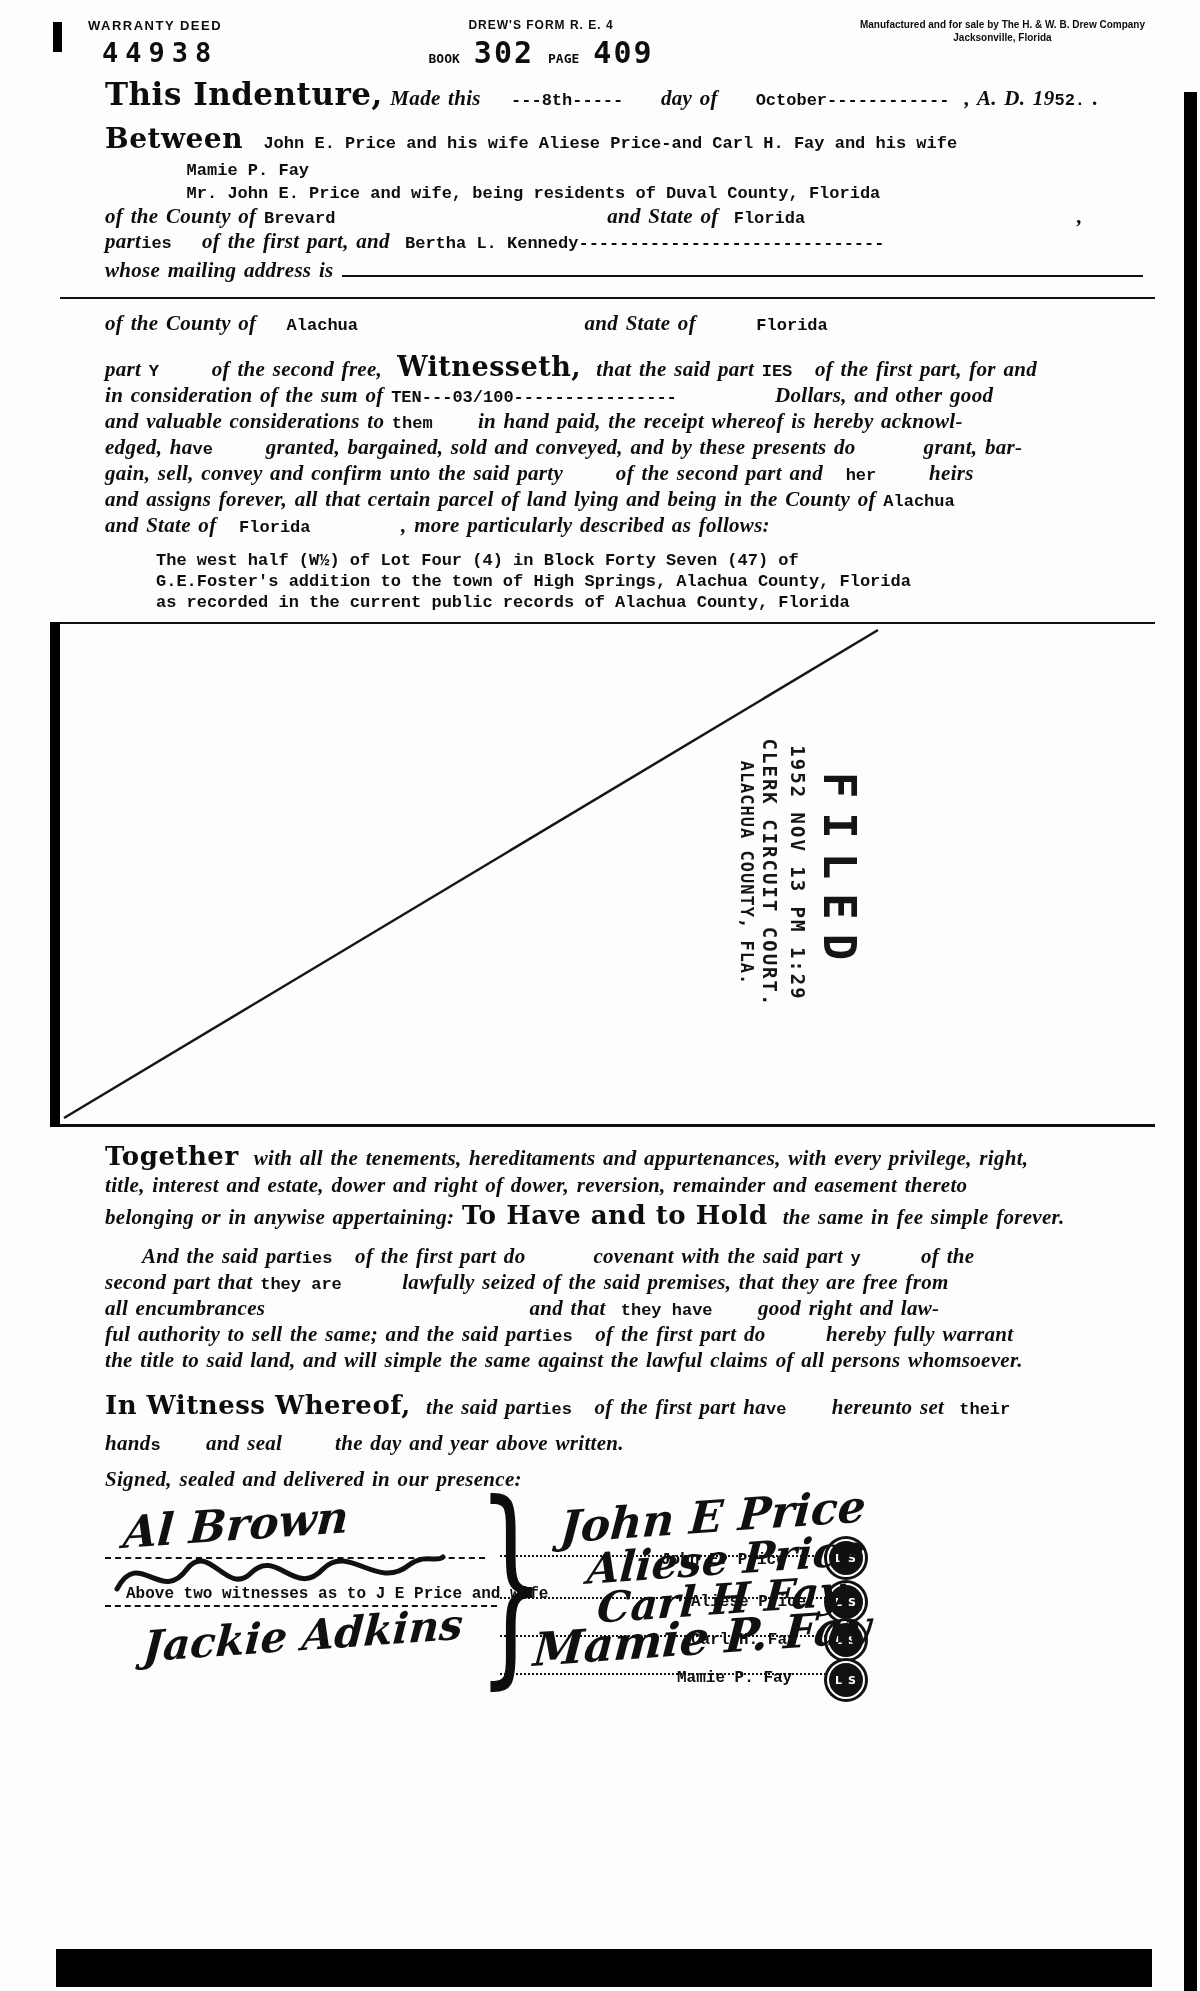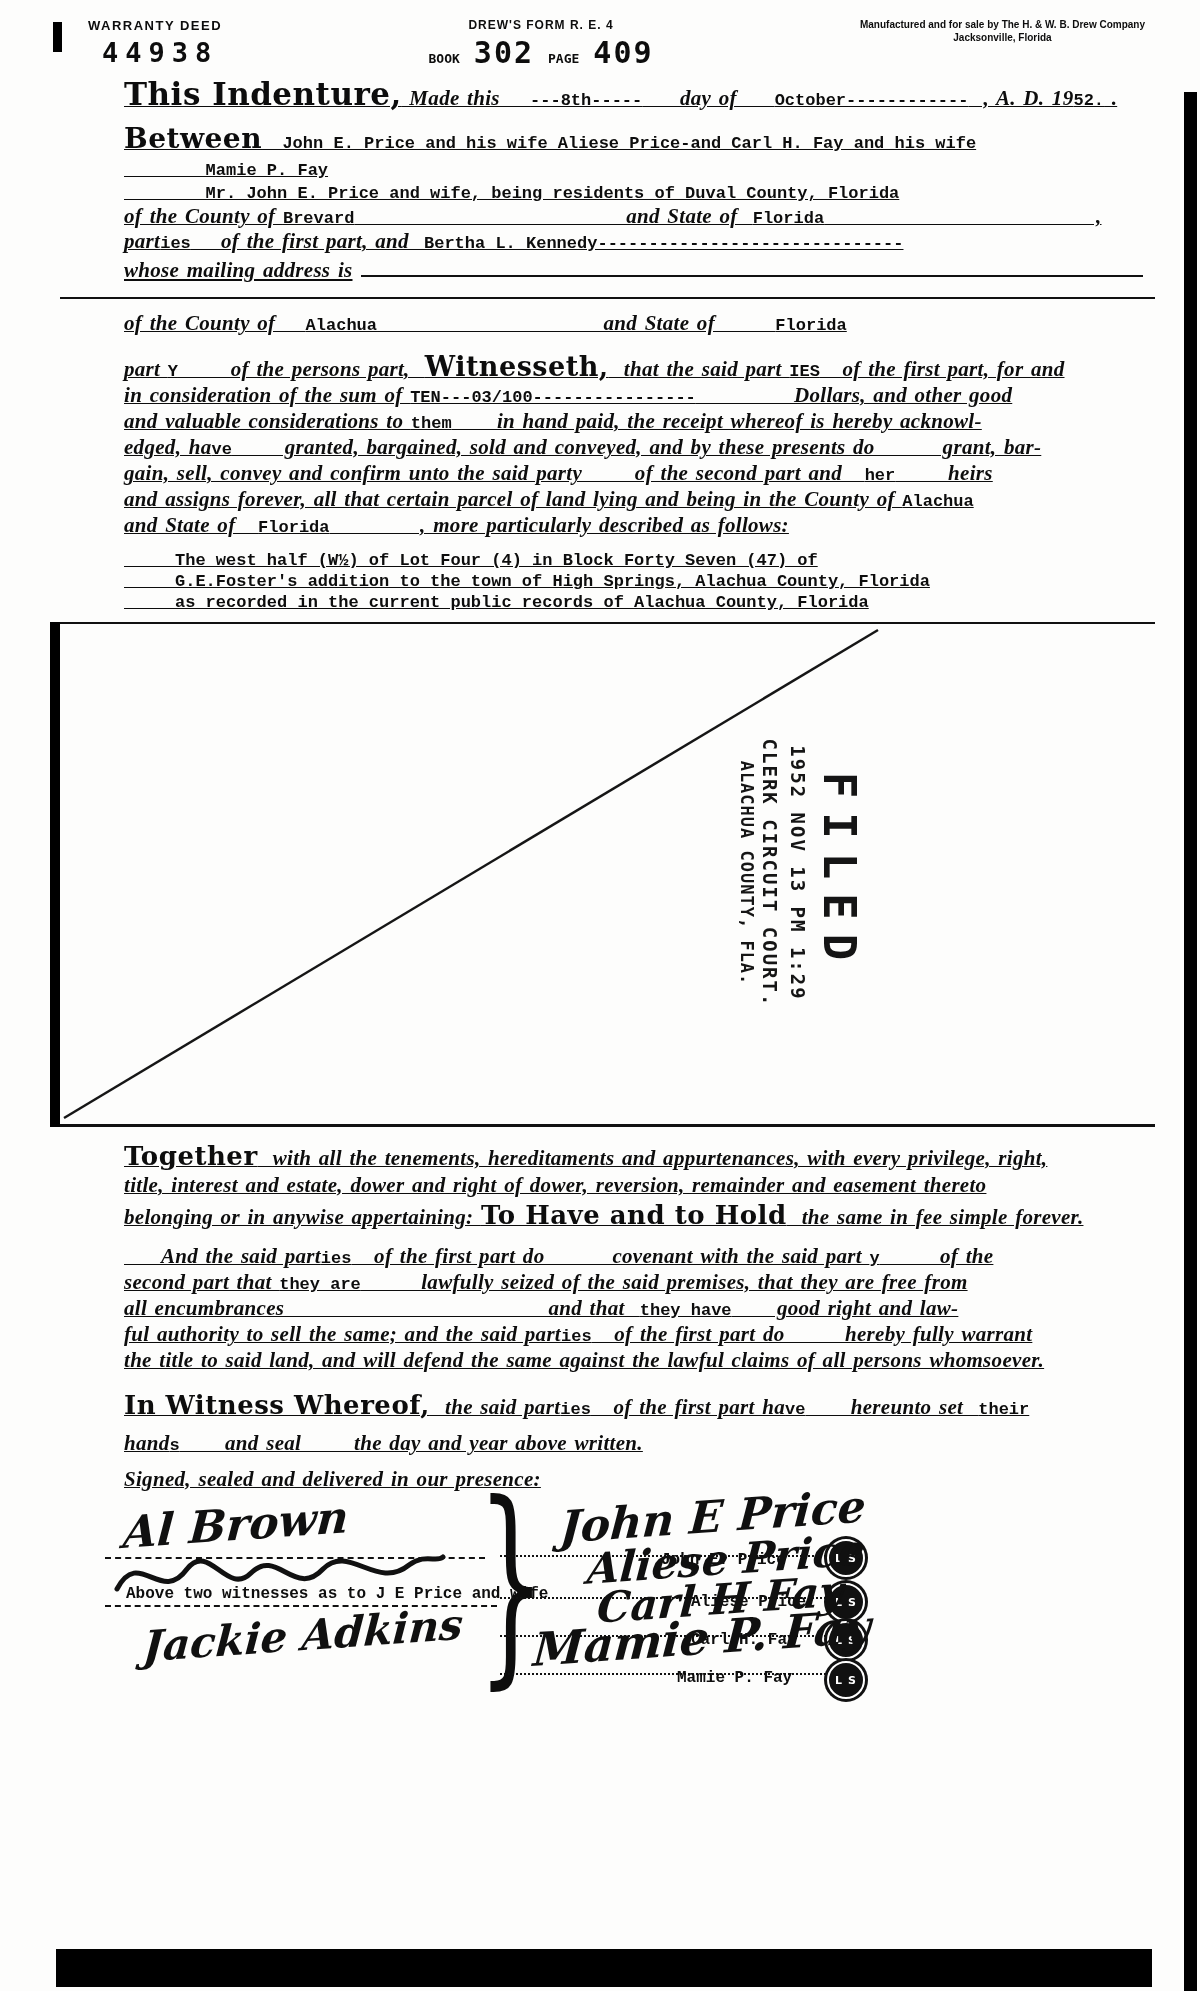--- a/index.html
+++ b/index.html
@@ -17,21 +17,21 @@
   .h-doctype{font:700 13px "Liberation Sans",sans-serif;letter-spacing:1.5px;text-align:center;}
   .h-number{font:700 27px "DejaVu Sans Mono",monospace;letter-spacing:7px;margin:4px 0 0 14px;}
   .h-center{text-align:center;}
   .h-form{font:700 12px "Liberation Sans",sans-serif;letter-spacing:1px;}
   .h-book{display:flex;align-items:baseline;gap:14px;margin-top:3px;justify-content:center;}
   .bp-small{font:700 13px "DejaVu Sans Mono",monospace;}
   .bp-big{font:700 30px "DejaVu Sans Mono",monospace;letter-spacing:2px;text-align:right;}
   .h-right{font:700 10px "Liberation Sans",sans-serif;text-align:center;line-height:13px;max-width:330px;}
 
   
-  .tx{margin-left:64px;margin-right:12px;text-decoration:underline;}
+  .tx{margin-left:45px;margin-right:12px;}
   .line{white-space:pre;line-height:24px;}
   .p{font:italic 700 21px "Liberation Serif",serif;letter-spacing:0.3px;word-spacing:2px;}
   .t{font:700 17px "Liberation Mono",monospace;}
   .b{font:700 28px "DejaVu Serif",serif;font-style:normal;letter-spacing:0.5px;}
   .l-indenture{margin-top:6px;}
   .l-indenture .line{line-height:32px;}
   .l-indenture .b{font-size:31px;}
   .l-between{margin-top:6px;}
   .l-between .line{line-height:23px;}
   .l-between .line:first-child{line-height:30px;}
@@ -142,21 +142,21 @@
       <span class="p">whose mailing address is</span>
       <span class="fill"></span>
     </div>
 
     <div class="hrule"></div>
 
     <div class="tx l-county2">
         <div class="line"><span class="p">of the County of    </span><span class="t">Alachua</span><span class="p">                              and State of        </span><span class="t">Florida</span></div>
       </div>
     <div class="tx l-witnesseth">
-        <div class="line"><span class="p">part </span><span class="t">Y</span><span class="p">       of the persons part,  </span><span class="b">Witnesseth,</span><span class="p">  that the said part </span><span class="t">IES</span><span class="p">   of the first part, for and</span></div>
+        <div class="line"><span class="p">part </span><span class="t">Y</span><span class="p">       of the second free,  </span><span class="b">Witnesseth,</span><span class="p">  that the said part </span><span class="t">IES</span><span class="p">   of the first part, for and</span></div>
         <div class="line"><span class="p">in consideration of the sum of </span><span class="t">TEN---03/100----------------</span><span class="p">             Dollars, and other good</span></div>
         <div class="line"><span class="p">and valuable considerations to </span><span class="t">them</span><span class="p">      in hand paid, the receipt whereof is hereby acknowl-</span></div>
         <div class="line"><span class="p">edged, ha</span><span class="t">ve</span><span class="p">       granted, bargained, sold and conveyed, and by these presents do         grant, bar-</span></div>
         <div class="line"><span class="p">gain, sell, convey and confirm unto the said party       of the second part and   </span><span class="t">her</span><span class="p">       heirs</span></div>
         <div class="line"><span class="p">and assigns forever, all that certain parcel of land lying and being in the County of </span><span class="t">Alachua</span></div>
         <div class="line"><span class="p">and State of   </span><span class="t">Florida</span><span class="p">            , more particularly described as follows:</span></div>
       </div>
     <div class="tx l-desc">
         <div class="line"><span class="t">     The west half (W½) of Lot Four (4) in Block Forty Seven (47) of</span></div>
         <div class="line"><span class="t">     G.E.Foster's addition to the town of High Springs, Alachua County, Florida</span></div>
@@ -178,21 +178,21 @@
     <div class="tx l-together">
         <div class="line"><span class="b">Together</span><span class="p">  with all the tenements, hereditaments and appurtenances, with every privilege, right,</span></div>
         <div class="line"><span class="p">title, interest and estate, dower and right of dower, reversion, remainder and easement thereto</span></div>
         <div class="line"><span class="p">belonging or in anywise appertaining: </span><span class="b">To Have and to Hold</span><span class="p">  the same in fee simple forever.</span></div>
       </div>
     <div class="tx l-covenant">
         <div class="line"><span class="p">     And the said part</span><span class="t">ies</span><span class="p">   of the first part do         covenant with the said part </span><span class="t">y</span><span class="p">        of the</span></div>
         <div class="line"><span class="p">second part that </span><span class="t">they are</span><span class="p">        lawfully seized of the said premises, that they are free from</span></div>
         <div class="line"><span class="p">all encumbrances                                   and that  </span><span class="t">they have</span><span class="p">      good right and law-</span></div>
         <div class="line"><span class="p">ful authority to sell the same; and the said part</span><span class="t">ies</span><span class="p">   of the first part do        hereby fully warrant</span></div>
-        <div class="line"><span class="p">the title to said land, and will defend the same against the lawful claims of all persons whomsoever.</span></div>
+        <div class="line"><span class="p">the title to said land, and will simple the same against the lawful claims of all persons whomsoever.</span></div>
       </div>
     <div class="tx l-witness1">
         <div class="line"><span class="b">In Witness Whereof,</span><span class="p">  the said part</span><span class="t">ies</span><span class="p">   of the first part ha</span><span class="t">ve</span><span class="p">      hereunto set  </span><span class="t">their</span></div>
       </div>
     <div class="tx l-witness2">
         <div class="line"><span class="p">hand</span><span class="t">s</span><span class="p">      and seal       the day and year above written.</span></div>
       </div>
     <div class="tx l-witness3">
         <div class="line"><span class="p">Signed, sealed and delivered in our presence:</span></div>
       </div>

